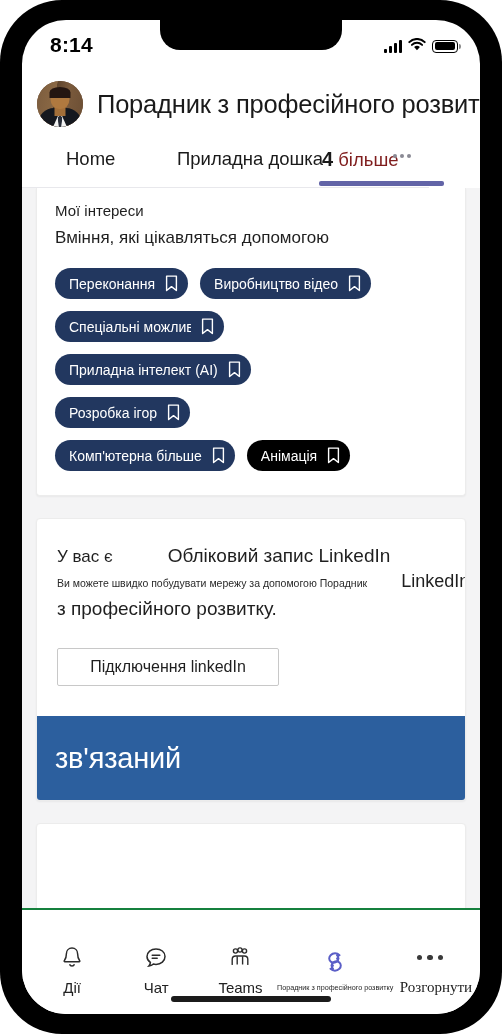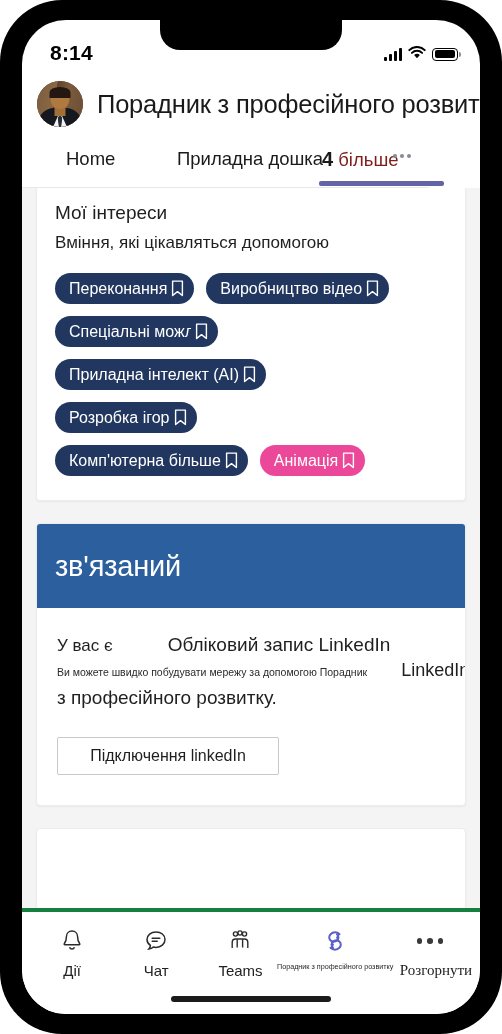--- a/index.html
+++ b/index.html
@@ -33,21 +33,21 @@
     top: 0;
     width: 182px; height: 30px;
     background: #000000;
     border-bottom-left-radius: 20px;
     border-bottom-right-radius: 20px;
     z-index: 40;
   }
 
   
   #status-bar {
-    position: absolute; left: 0; top: 12px;
+    position: absolute; left: 0; top: 4px;
     width: 458px; height: 48px;
     z-index: 30;
   }
   #status-time {
     position: absolute; left: 28px; top: 9px;
     font-size: 21px; font-weight: bold; color: #000;
     letter-spacing: 0.2px;
   }
   #status-icons {
     position: absolute; right: 22px; top: 13px;
@@ -146,35 +146,35 @@
     background: #ffffff;
     border: 1px solid #ececec;
     border-radius: 4px;
     margin: 0 14px 22px 14px;
     box-shadow: 0 1px 2px rgba(0,0,0,.05);
   }
 
   
   #interests-card { margin-top: 0; padding: 14px 18px 24px 18px; border-top: none;
      border-radius: 0 0 4px 4px; }
-  #interests-title { font-size: 19px; color: #1f1f1f; margin-bottom: 9px; }
+  #interests-title { font-size: 15px; color: #1f1f1f; margin-bottom: 9px; }
   #interests-sub { font-size: 17px; color: #1f1f1f; margin-bottom: 20px; }
 
   .chip-rows { display: flex; flex-direction: column; gap: 12px; }
   .chip-row { display: flex; gap: 12px; }
   .chip {
     background: #22375f;
     color: #ffffff;
     border-radius: 18px;
     height: 31px;
     display: flex; align-items: center;
     padding: 0 10px 0 14px;
-    gap: 4px;
+    gap: 10px;
     white-space: nowrap;
-    font-size: 16px;
+    font-size: 14px;
   }
   .chip .chip-label { overflow: hidden; }
   .chip .bm { flex: 0 0 12px; }
   .chip svg { display: block; }
   .chip.w-truncate .chip-label { max-width: 122px; }
 
   
   #linkedin-card { padding: 0; overflow: hidden; }
   #linkedin-banner {
     background: #2c5f9e;
@@ -210,22 +210,22 @@
     display: flex; align-items: center; justify-content: center;
   }
 
   #partial-card { height: 90px; margin-bottom: 0; }
 
   
   #bottom-nav {
     position: absolute; left: 0; bottom: 0;
     width: 458px; height: 106px;
     background: #ffffff;
-    border-top: 4px solid #15803d;
-    display: flex; align-items: flex-start;
+    border-top: 2px solid #15803d;
+    display: flex; align-items: center;
     padding: 14px 8px 0 8px;
   }
   .nav-item {
     flex: 1 1 0;
     display: flex; flex-direction: column;
     align-items: center; gap: 6px;
     min-width: 0;
   }
   .nav-item .nav-icon { height: 30px; display:flex; align-items:center; justify-content:center; }
   .nav-item .nav-label {
@@ -348,46 +348,46 @@
                     </svg></span></span>
               </div>
             </div>
             <div class="chip-row">
               <div class="chip" style="background: rgb(34, 55, 95);">
                 <span class="chip-label">Комп'ютерна більше</span>
                 <span><span class="bm"><svg width="13" height="17" viewBox="0 0 13 17">
                       <path d="M1.6 1.1h9.8v14.4L6.5 11.6 1.6 15.5z" fill="none" stroke="#ffffff" stroke-width="1.4" stroke-linejoin="round"></path>
                     </svg></span></span>
               </div>
-              <div class="chip" style="background: #ec4899;">
+              <div class="chip" style="background: #000000;">
                 <span class="chip-label">Анімація</span>
                 <span><span class="bm"><svg width="13" height="17" viewBox="0 0 13 17">
                       <path d="M1.6 1.1h9.8v14.4L6.5 11.6 1.6 15.5z" fill="none" stroke="#ffffff" stroke-width="1.4" stroke-linejoin="round"></path>
                     </svg></span></span>
               </div>
             </div>
           </div>
       </div>
 
       <div class="card" id="linkedin-card">
-        <div id="linkedin-banner">
-          <div id="linkedin-banner-title">зв'язаний</div>
-        </div>
         <div id="linkedin-body">
           <div id="li-line1">
             <span id="li-have">У вас є</span>
             <span id="li-account">Обліковий запис LinkedIn</span>
           </div>
           <div id="li-line2">
             <span id="li-small">Ви можете швидко побудувати мережу за допомогою Порадник</span>
             <span id="li-brand">LinkedIn</span>
           </div>
           <div id="li-line3">з професійного розвитку.</div>
           <button id="li-button">Підключення linkedIn</button>
         </div>
+        <div id="linkedin-banner">
+          <div id="linkedin-banner-title">зв'язаний</div>
+        </div>
       </div>
 
       <div class="card" id="partial-card"></div>
     </div>
 
     <div id="bottom-nav">
 
       <div class="nav-item" id="nav-activity">
         <span class="nav-icon">
           <svg width="24" height="26" viewBox="0 0 24 26">

